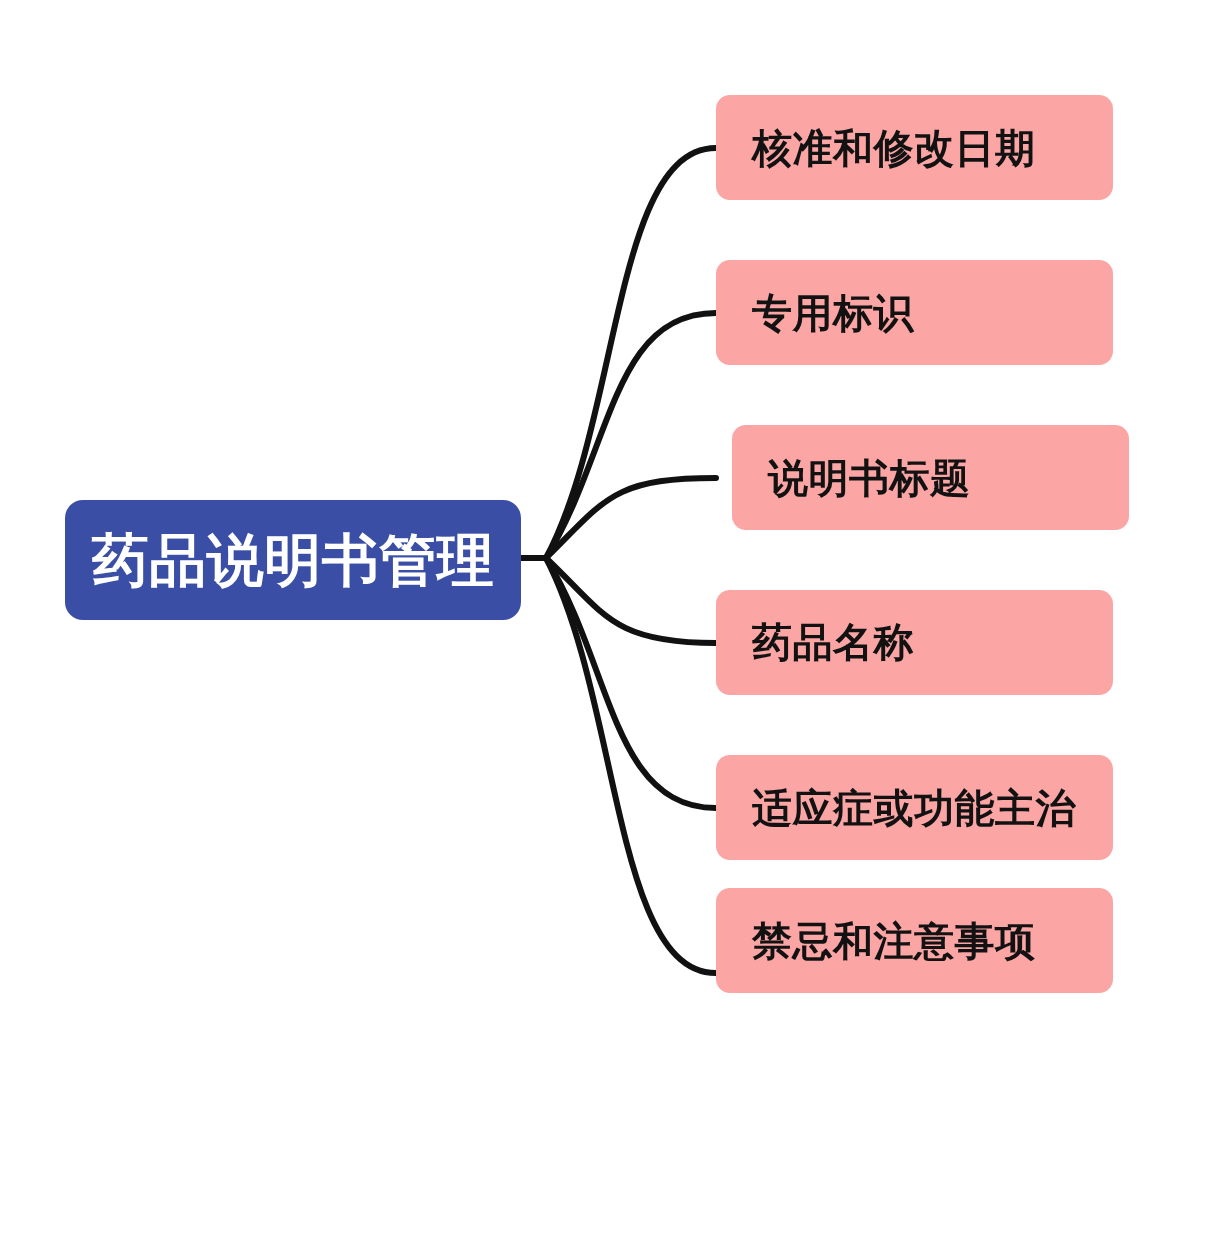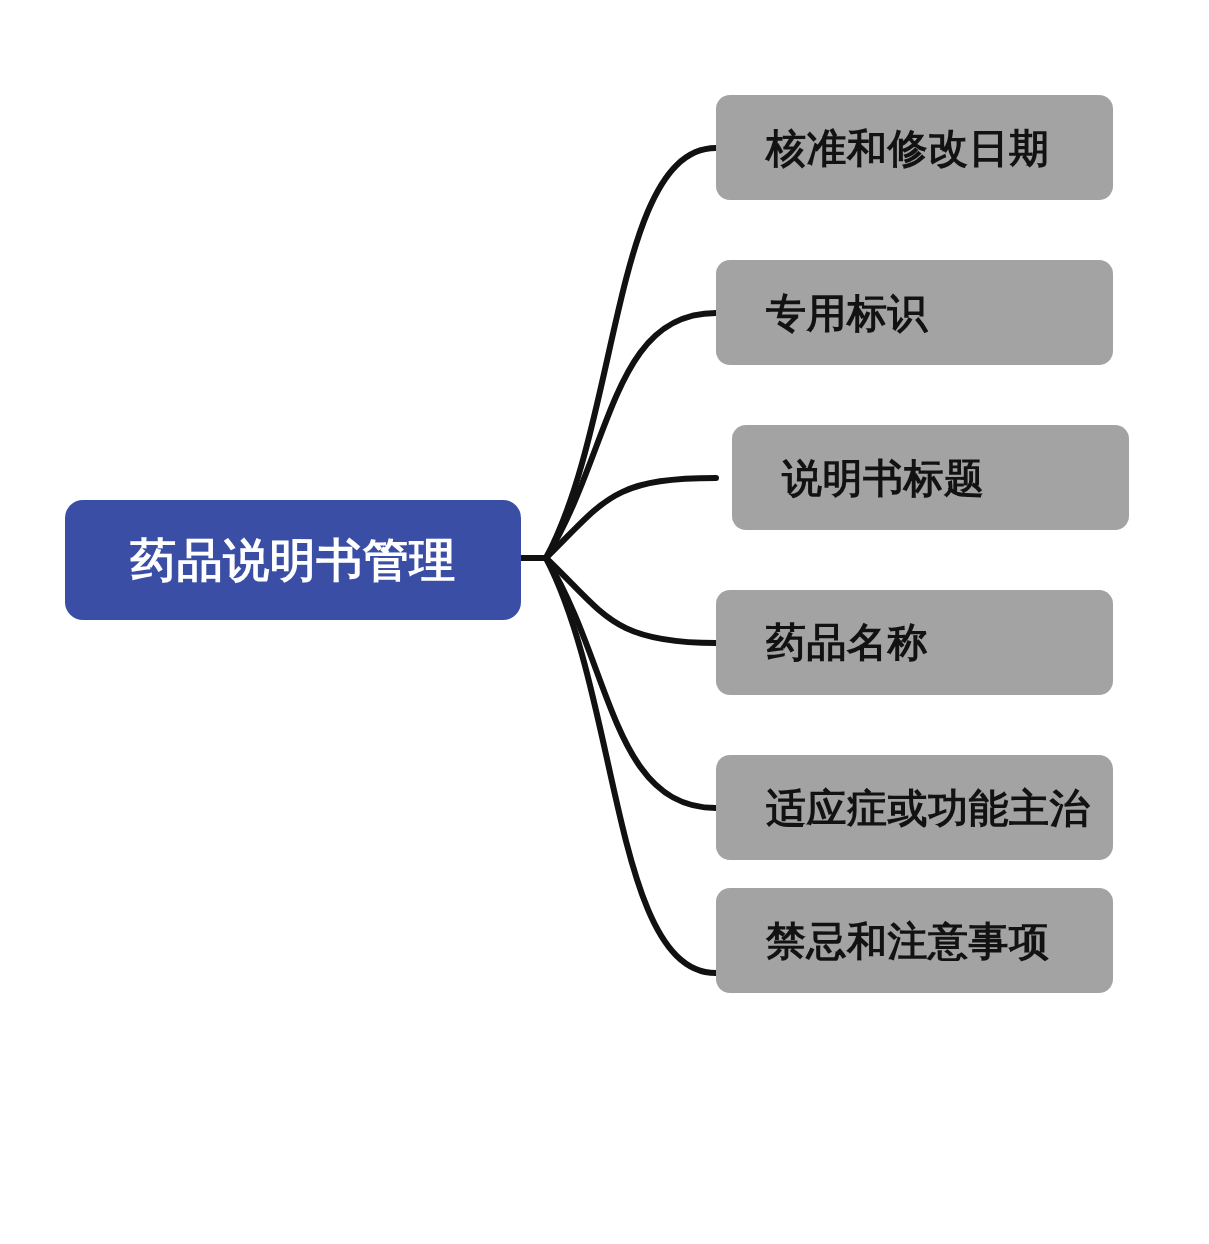--- a/index.html
+++ b/index.html
@@ -45,29 +45,29 @@
     left: 65px;
     top: 500px;
     width: 456px;
     height: 120px;
     background: #3A4EA5;
     justify-content: center;
     border-radius: 18px;
   }
   #root-node .node-label {
     color: #ffffff;
-    font-size: 46px;
+    font-size: 57px;
   }
   
   .branch-node {
     left: 716px;
     width: 397px;
     height: 105px;
-    background: #a3a3a3;
-    padding-left: 50px;
+    background: #fca5a5;
+    padding-left: 36px;
   }
   .branch-node .node-label {
     color: #121212;
     font-size: 40px;
   }
   #branch-node-0 { top: 95px; }
   #branch-node-1 { top: 260px; }
   #branch-node-2 { top: 425px; margin-left: 16px; }
   #branch-node-3 { top: 590px; font-family: Liberation Serif, serif; }
   #branch-node-4 { top: 755px; }

